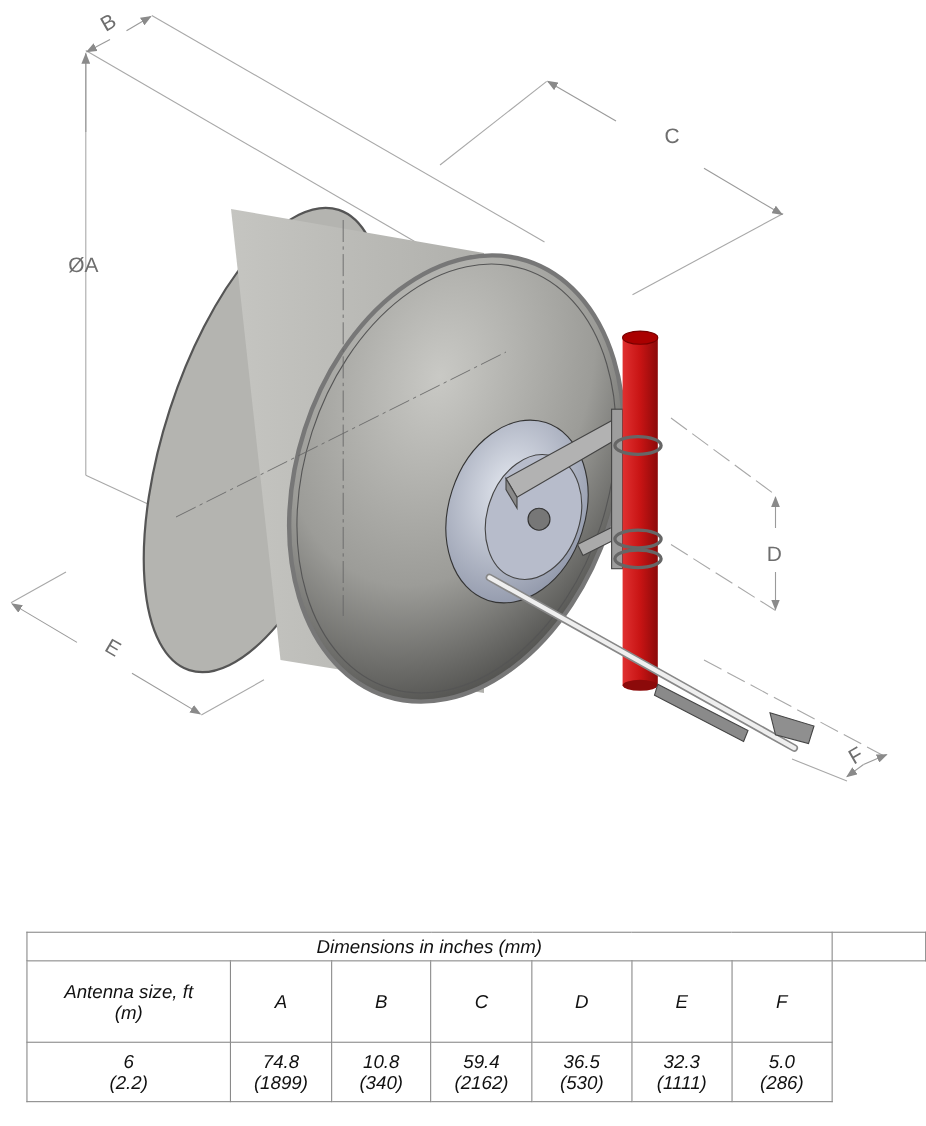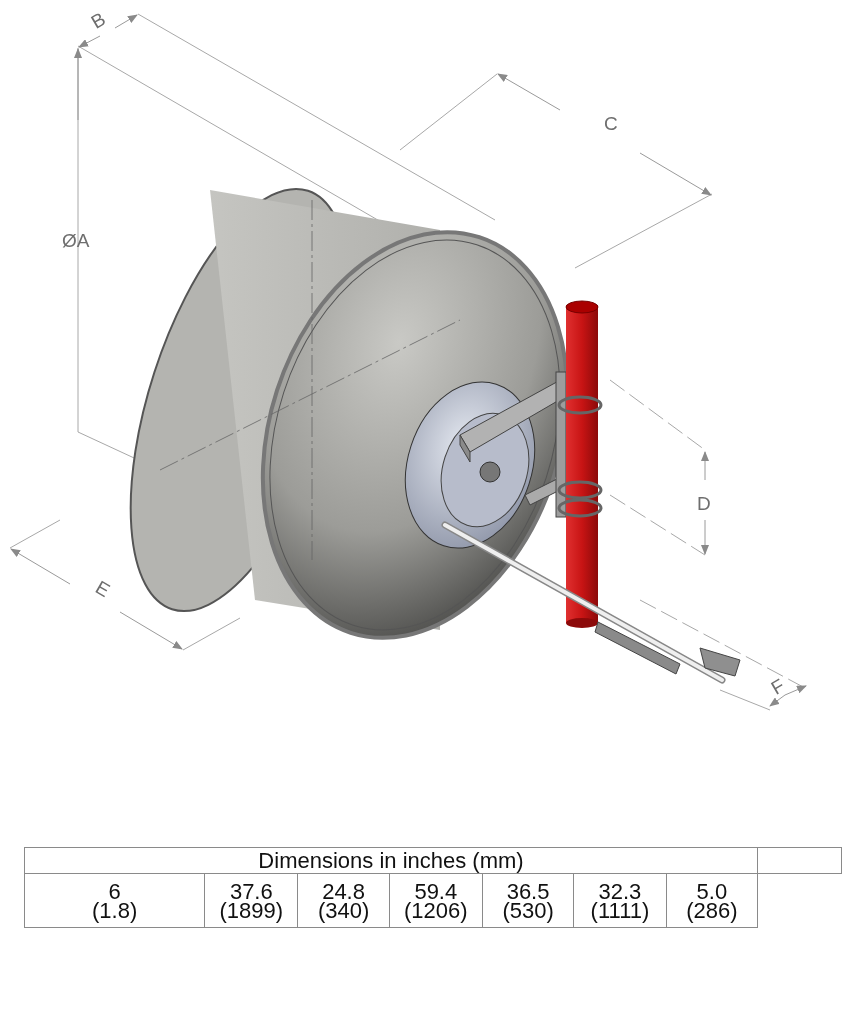--- a/index.html
+++ b/index.html
@@ -1,19 +1,19 @@
 <!DOCTYPE html>
 <html><head>
 <meta charset="utf-8">
 <style>
   html, body { margin:0; padding:0; background:#ffffff; }
   body { width:842px; height:1024px; position:relative; overflow:hidden; font-family:"Liberation Sans", sans-serif; }
   #drawing { position:absolute; left:0; top:0; width:842px; height:800px; }
   .dim-label { font-family:"Liberation Sans", sans-serif; font-size:19px; fill:#6e6e6e; }
-  #spec-table { position:absolute; left:24px; top:847px; border-collapse:collapse; color:#111; font-size:22px; }
+  #spec-table { position:absolute; left:24px; top:847px; border-collapse:collapse; color:#111; font-size:17px;font-style:italic; }
   #spec-table td { border:1px solid #8a8a8a; text-align:center; vertical-align:middle; padding:0; line-height:19px; }
   .hdr-row td { height:25px; }
   .label-row td { height:73px; }
   .val-row td { height:53px; }
   .c0 { width:202px; } .cn { width:97px; }
 </style>
 </head>
 <body>
 
 <svg id="drawing" viewBox="0 0 842 800" xmlns="http://www.w3.org/2000/svg">
@@ -114,24 +114,34 @@
   <text class="dim-label" x="96" y="596" transform="rotate(30 104 590)">E</text>
   <text class="dim-label" x="772" y="692" transform="rotate(-30 780 686)">F</text>
 </svg>
 
 <table id="spec-table">
   <tbody>
       <tr class="hdr-row">
     <td colspan="7">Dimensions in inches (mm)</td>
     <td class="cn"></td>
   </tr>
+  <tr class="label-row">
+    <td class="c0"><span>Antenna size, ft</span><br><span>(m)</span></td>
+    <td class="cn">A</td>
+    <td class="cn">B</td>
+    <td class="cn">C</td>
+    <td class="cn">D</td>
+    <td class="cn">E</td>
+
+    <td class="cn">F</td>
+  </tr>
   <tr class="val-row">
-    <td class="c0"><span>6</span><br><span>(1.8)</span></td>
-    <td class="cn"><span>37.6</span><br><span>(1899)</span></td>
-    <td class="cn"><span>24.8</span><br><span>(340)</span></td>
-    <td class="cn"><span>59.4</span><br><span>(1206)</span></td>
+    <td class="c0"><span>6</span><br><span>(2.2)</span></td>
+    <td class="cn"><span>74.8</span><br><span>(1899)</span></td>
+    <td class="cn"><span>10.8</span><br><span>(340)</span></td>
+    <td class="cn"><span>59.4</span><br><span>(2162)</span></td>
     <td class="cn"><span>36.5</span><br><span>(530)</span></td>
     <td class="cn"><span>32.3</span><br><span>(1111)</span></td>
 
     <td class="cn"><span>5.0</span><br><span>(286)</span></td>
   </tr>
 </tbody>
   </table>
 
 </body></html>

